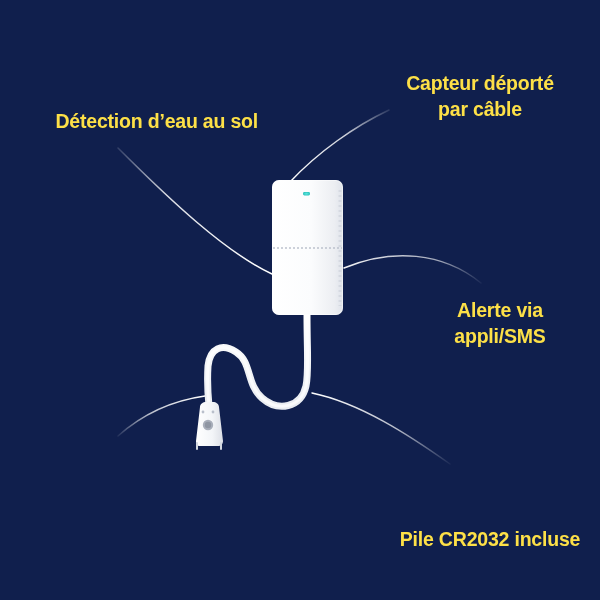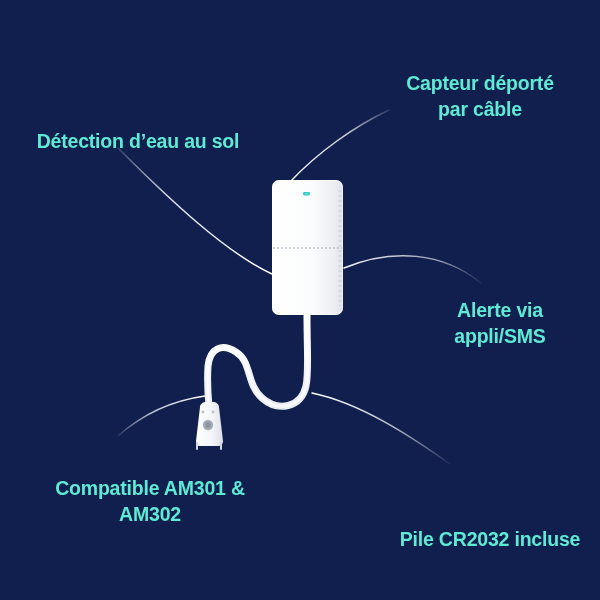--- a/index.html
+++ b/index.html
@@ -20,34 +20,33 @@
   }
   #art {
     position: absolute;
     left: 0;
     top: 0;
     width: 600px;
     height: 600px;
   }
   .callout {
     position: absolute;
-    color: #5eead4;
+    color: #fde047;
     font-family: "Liberation Sans", sans-serif;
     font-weight: bold;
     font-size: 19.5px;
     line-height: 1.35;
     letter-spacing: -0.2px;
     white-space: pre-line;
   }
   .c-detection {
     left: 18px;
     top: 108px;
     width: 240px;
-    text-align: center;
-    margin-top: 20px;
+    text-align: right;
   }
   .c-capteur {
     left: 378px;
     top: 70px;
     width: 204px;
     text-align: center;
   }
   .c-alerte {
     left: 414px;
     top: 297px;
@@ -173,18 +172,16 @@
   </svg>
 
   <div class="callout c-detection">Détection d’eau au sol</div>
 
   <div class="callout c-capteur">Capteur déporté
 par câble</div>
 
   <div class="callout c-alerte">Alerte via
 appli/SMS</div>
 
-  <div class="callout c-compatible">Compatible AM301 &amp;
-AM302</div>
 
   <div class="callout c-pile">Pile CR2032 incluse</div>
 
 </div>
 
 </body></html>

